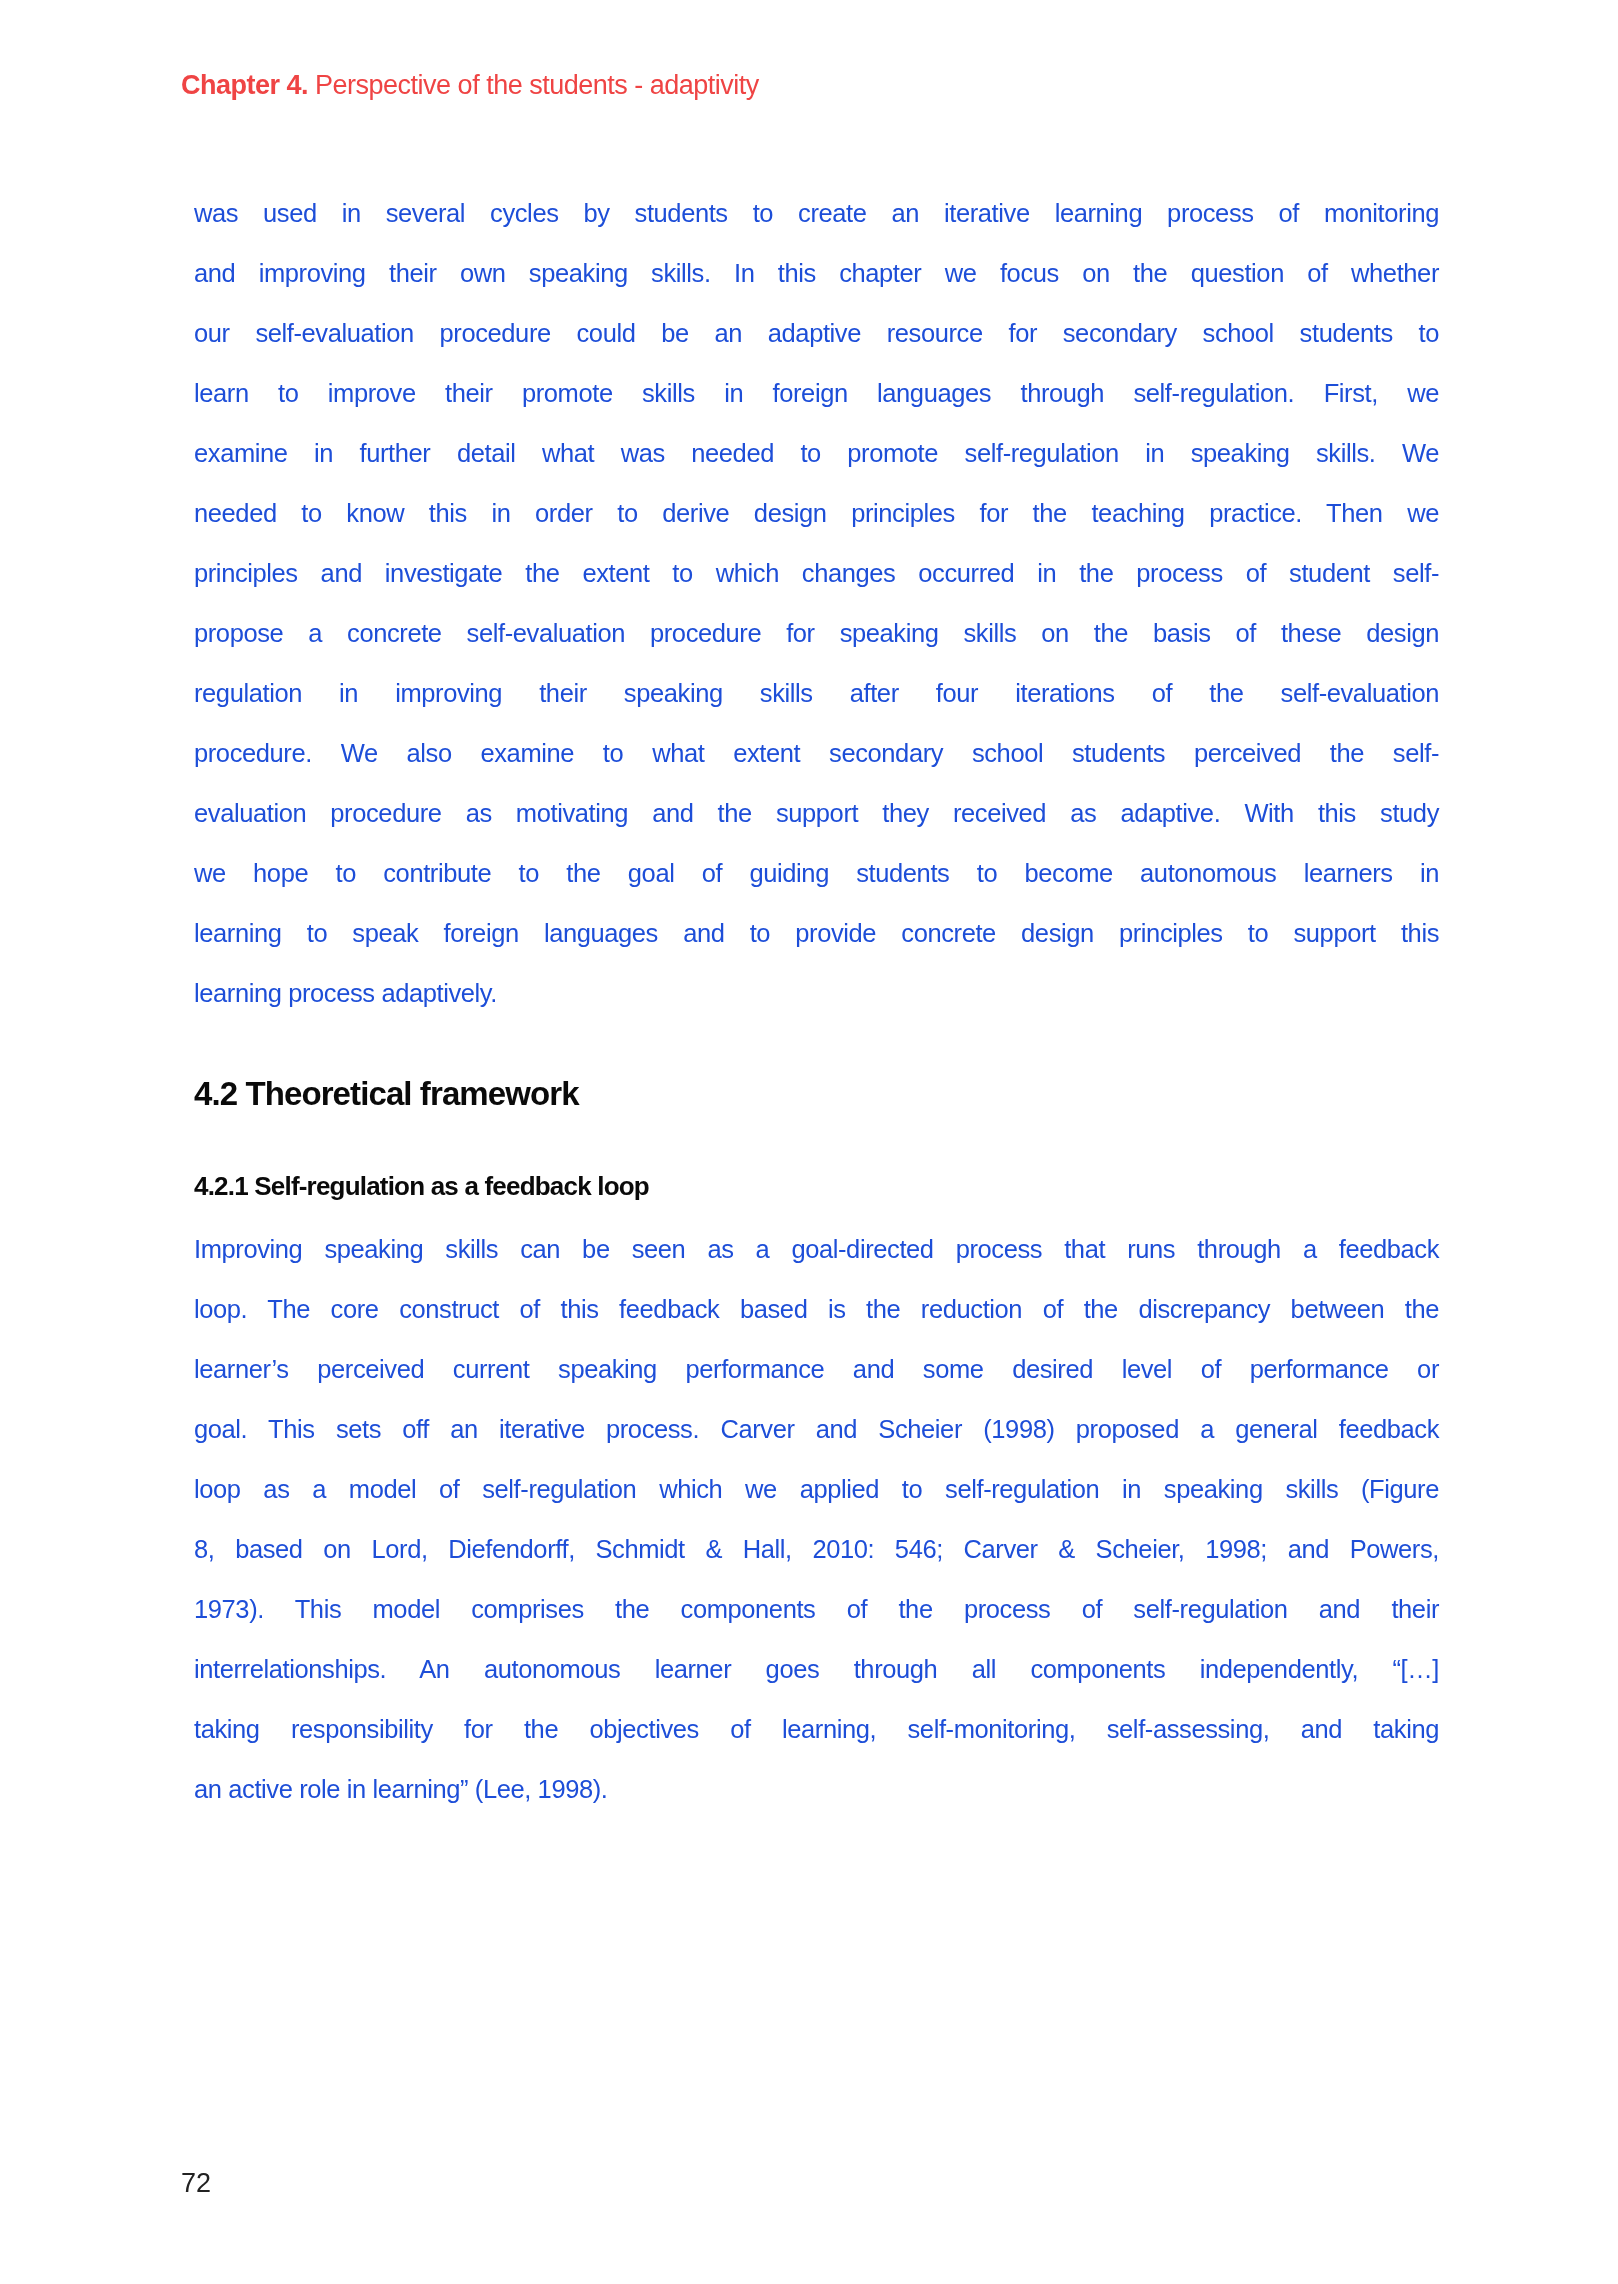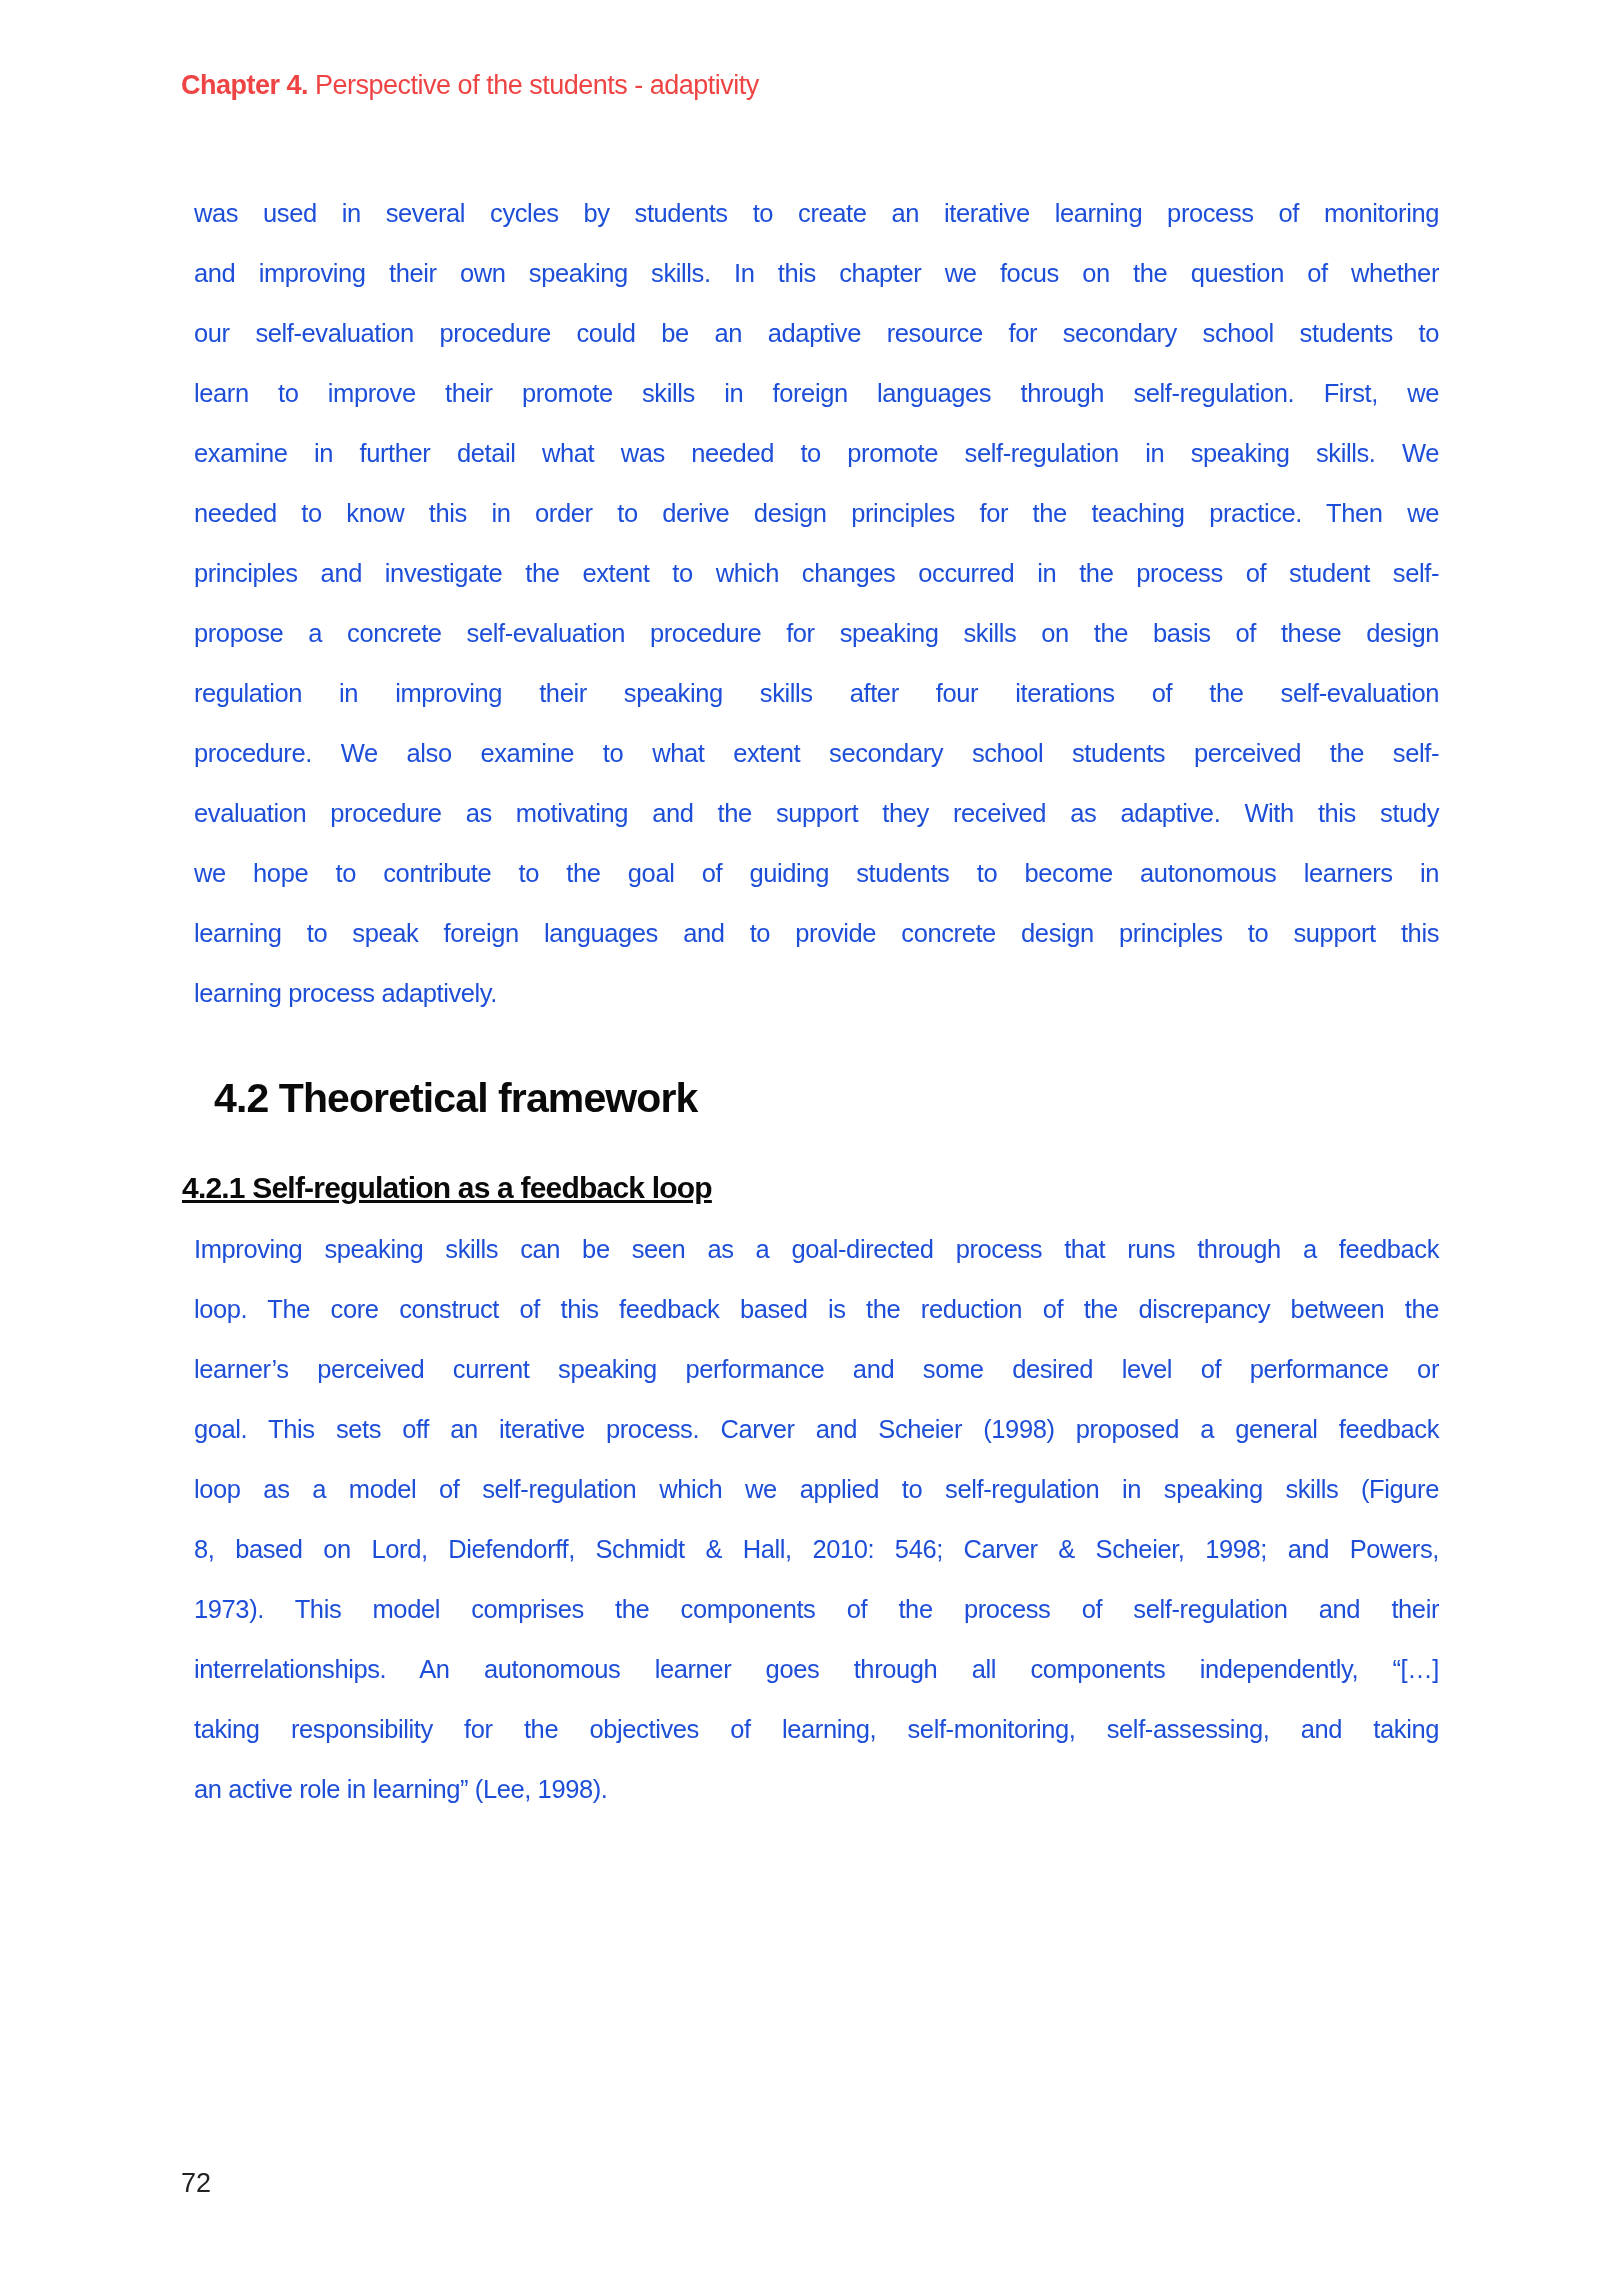--- a/index.html
+++ b/index.html
@@ -2,22 +2,22 @@
 <html style="font-size:12px"><head>
 <meta charset="utf-8">
 <style>
   html, body { margin:0; padding:0; background:#ffffff; }
   body { width:1618px; height:2284px; position:relative; overflow:hidden; color:#111; }
   .hdr { position:absolute; left:181px; top:70px; font-family:"Liberation Sans", sans-serif; font-size:27px; color:#ef4444; letter-spacing:-0.5px; white-space:nowrap; }
   .hdr b { font-weight:bold; }
   .block { position:absolute; left:194px; width:1245px; font-family:"Liberation Sans", sans-serif; font-size:25.5px; letter-spacing:-0.4px; color:#1d4ed8; }
   .line { height:60px; line-height:60px; white-space:nowrap; text-align:justify; text-align-last:justify; overflow:visible; }
   .line.last { text-align-last:left; }
-  .h2 { position:absolute; left:194px; top:1075px; font-family:"Liberation Sans", sans-serif; font-size:41px; font-weight:bold; letter-spacing:-0.9px; color:#0a0a0a; white-space:nowrap;margin-left:20px; }
-  .h3 { position:absolute; left:182px; top:1171px; font-family:"Liberation Sans", sans-serif; font-size:30px; font-weight:bold; letter-spacing:-0.8px; color:#0a0a0a; white-space:nowrap;text-decoration:underline; }
+  .h2 { position:absolute; left:194px; top:1075px; font-family:"Liberation Sans", sans-serif; font-size:33px; font-weight:bold; letter-spacing:-0.9px; color:#0a0a0a; white-space:nowrap; }
+  .h3 { position:absolute; left:194px; top:1171px; font-family:"Liberation Sans", sans-serif; font-size:26px; font-weight:bold; letter-spacing:-0.8px; color:#0a0a0a; white-space:nowrap; }
   .pgnum { position:absolute; left:181px; top:2168px; font-family:"Liberation Sans", sans-serif; font-size:27px; color:#222; }
 </style>
 </head>
 <body>
 
 <div class="hdr"><b>Chapter 4.</b><span> Perspective of the students - adaptivity</span></div>
 
 <div class="block" style="top:183px;">
   <div class="line">was used in several cycles by students to create an iterative learning process of monitoring</div>
   <div class="line">and improving their own speaking skills. In this chapter we focus on the question of whether</div>

